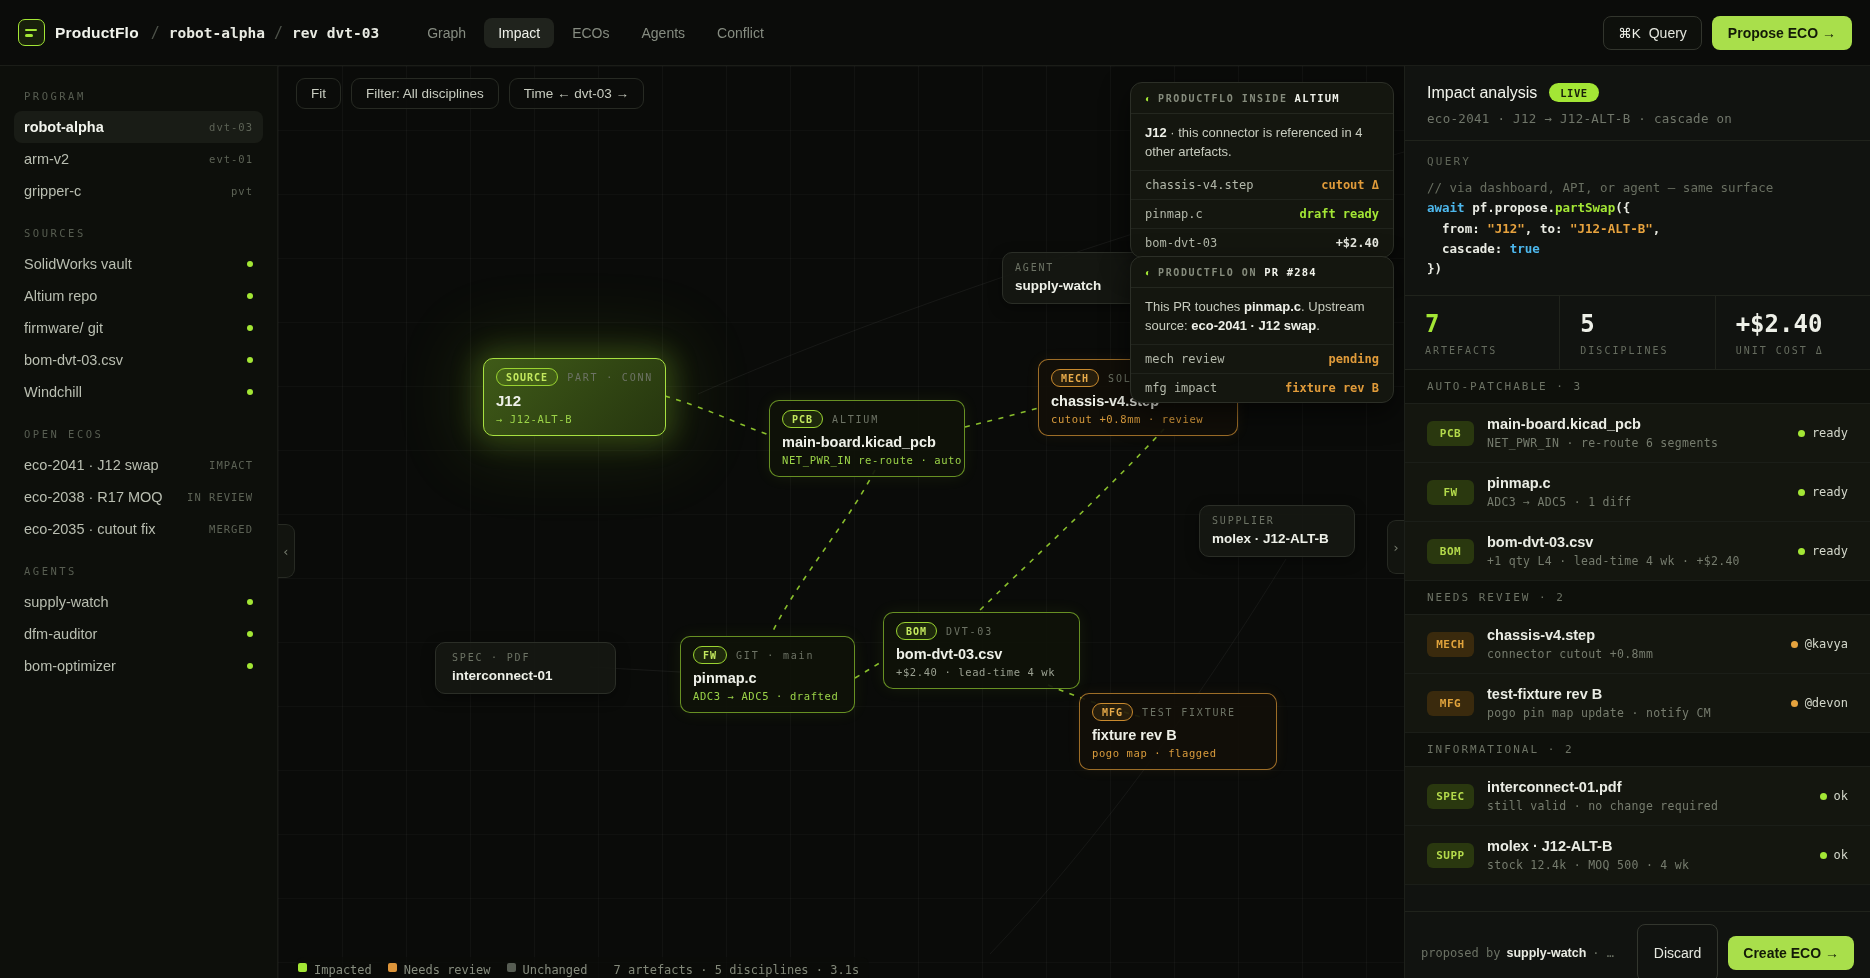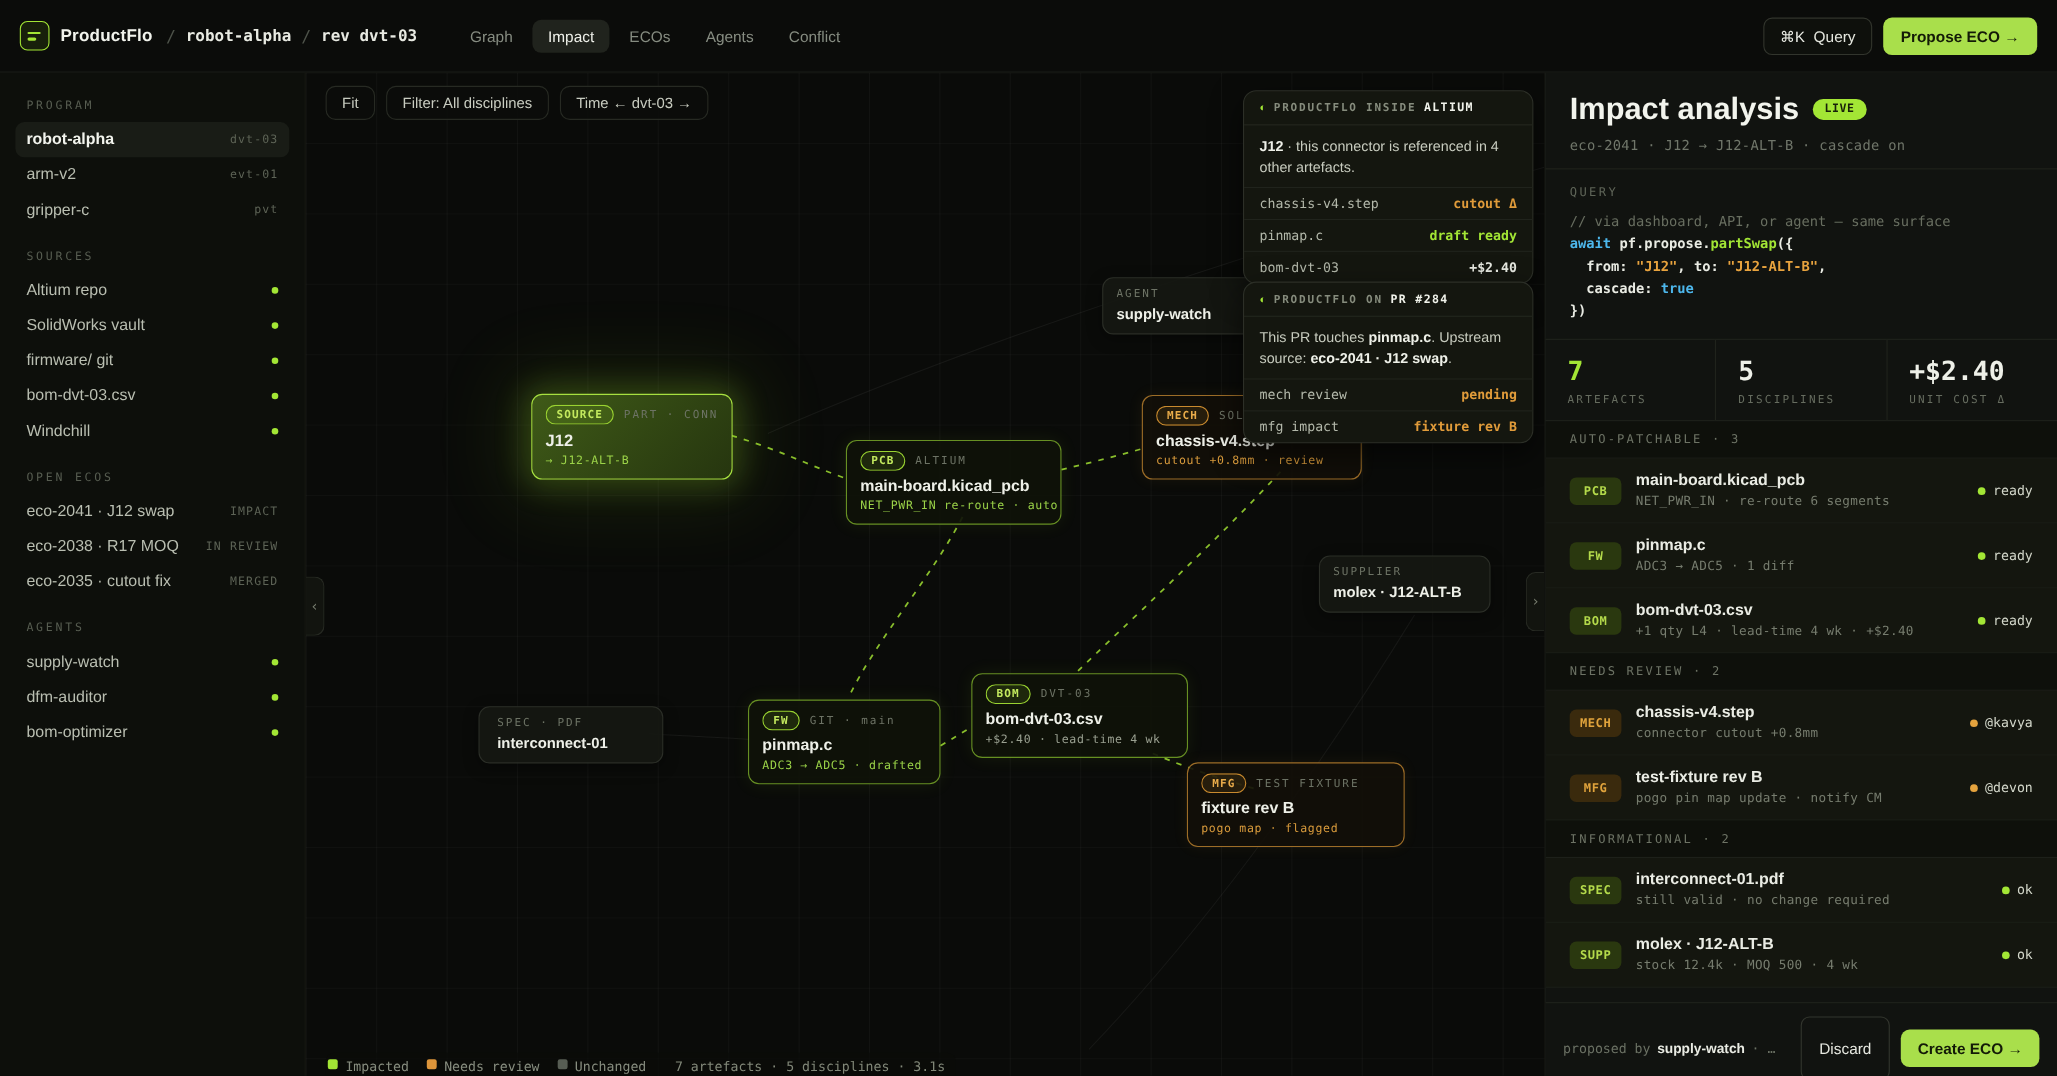--- a/index.html
+++ b/index.html
@@ -111,21 +111,21 @@
     font-size:12px; color:#878d7f; z-index:5; background:rgba(10,11,9,.7); padding:6px 10px 6px 2px; border-radius:8px;}
   .legend .it{ display:flex; align-items:flex-start; gap:7px; }
   .sq{ width:9px; height:9px; border-radius:2px; }
   .legend .stats{ margin-left:10px; color:#828879; }
 
   
   .panel{ width:466px; flex:none; background:#111310; border-left:1px solid #1d201a;
     display:flex; flex-direction:column; }
   .p-head{ padding:17px 22px 14px; border-bottom:1px solid #20231c; }
   .p-title-row{ display:flex; align-items:center; gap:12px; }
-  .p-title{ font-size:28px; font-weight:bold; color:#f2f4ed; }
+  .p-title{ font-size:16px; font-weight:normal; color:#f2f4ed; }
   .live{ background:#a3e635; color:#18200a; font-size:10.5px; font-weight:bold; letter-spacing:.5px;
     border-radius:999px; padding:3.5px 11px; }
   .p-sub{ margin-top:9px; font-size:12.5px; color:#70766a; letter-spacing:.3px; }
   .p-query{ padding:14px 22px 16px; border-bottom:1px solid #20231c; }
   .q-label{ font-size:11px; letter-spacing:2.2px; color:#5f6558; margin-bottom:10px; }
   .code{ font-size:12.5px; line-height:1.62; }
   .code div{ white-space:pre; }
   .code span{ white-space:pre; }
   .c-com{ color:#686e60; }
   .c-kw{ color:#4db7ec; font-weight:bold; }
@@ -206,25 +206,25 @@
         <span class="meta mono">evt-01</span>
       </div>
       <div class="side-item">
         <span class="lbl">gripper-c</span>
         <span class="meta mono">pvt</span>
       </div>
     </div>
     <div class="side-sec">
       <div class="side-h mono">SOURCES</div>
       <div class="side-item">
+        <span class="lbl">SolidWorks vault</span>
+        <span class="dot"></span>
+      </div>
+      <div class="side-item">
         <span class="lbl">Altium repo</span>
-        <span class="dot"></span>
-      </div>
-      <div class="side-item">
-        <span class="lbl">SolidWorks vault</span>
         <span class="dot"></span>
       </div>
       <div class="side-item">
         <span class="lbl">firmware/ git</span>
         <span class="dot"></span>
       </div>
       <div class="side-item">
         <span class="lbl">bom-dvt-03.csv</span>
         <span class="dot"></span>
       </div>
@@ -320,21 +320,21 @@
       <div class="nsub orange-t mono">cutout +0.8mm · review</div>
     </div>
 
     <div class="gnode plain" style="left:921px;top:439px;width:156px;">
       <div class="head">
           <span class="nmeta mono">SUPPLIER</span>
         </div>
       <div class="ntitle">molex · J12-ALT-B</div>
     </div>
 
-    <div class="gnode plain" style="left:157px;top:576px;width:168px;padding-left:16px;">
+    <div class="gnode plain" style="left:157px;top:576px;width:181px;padding-left:16px;">
       <div class="head">
           <span class="nmeta mono">SPEC · PDF</span>
         </div>
       <div class="ntitle">interconnect-01</div>
     </div>
 
     <div class="gnode limeb" style="left:402px;top:570px;width:175px;">
       <div class="head">
         <span class="nbadge lime mono">FW</span>
         <span class="nmeta mono">GIT · main</span>

